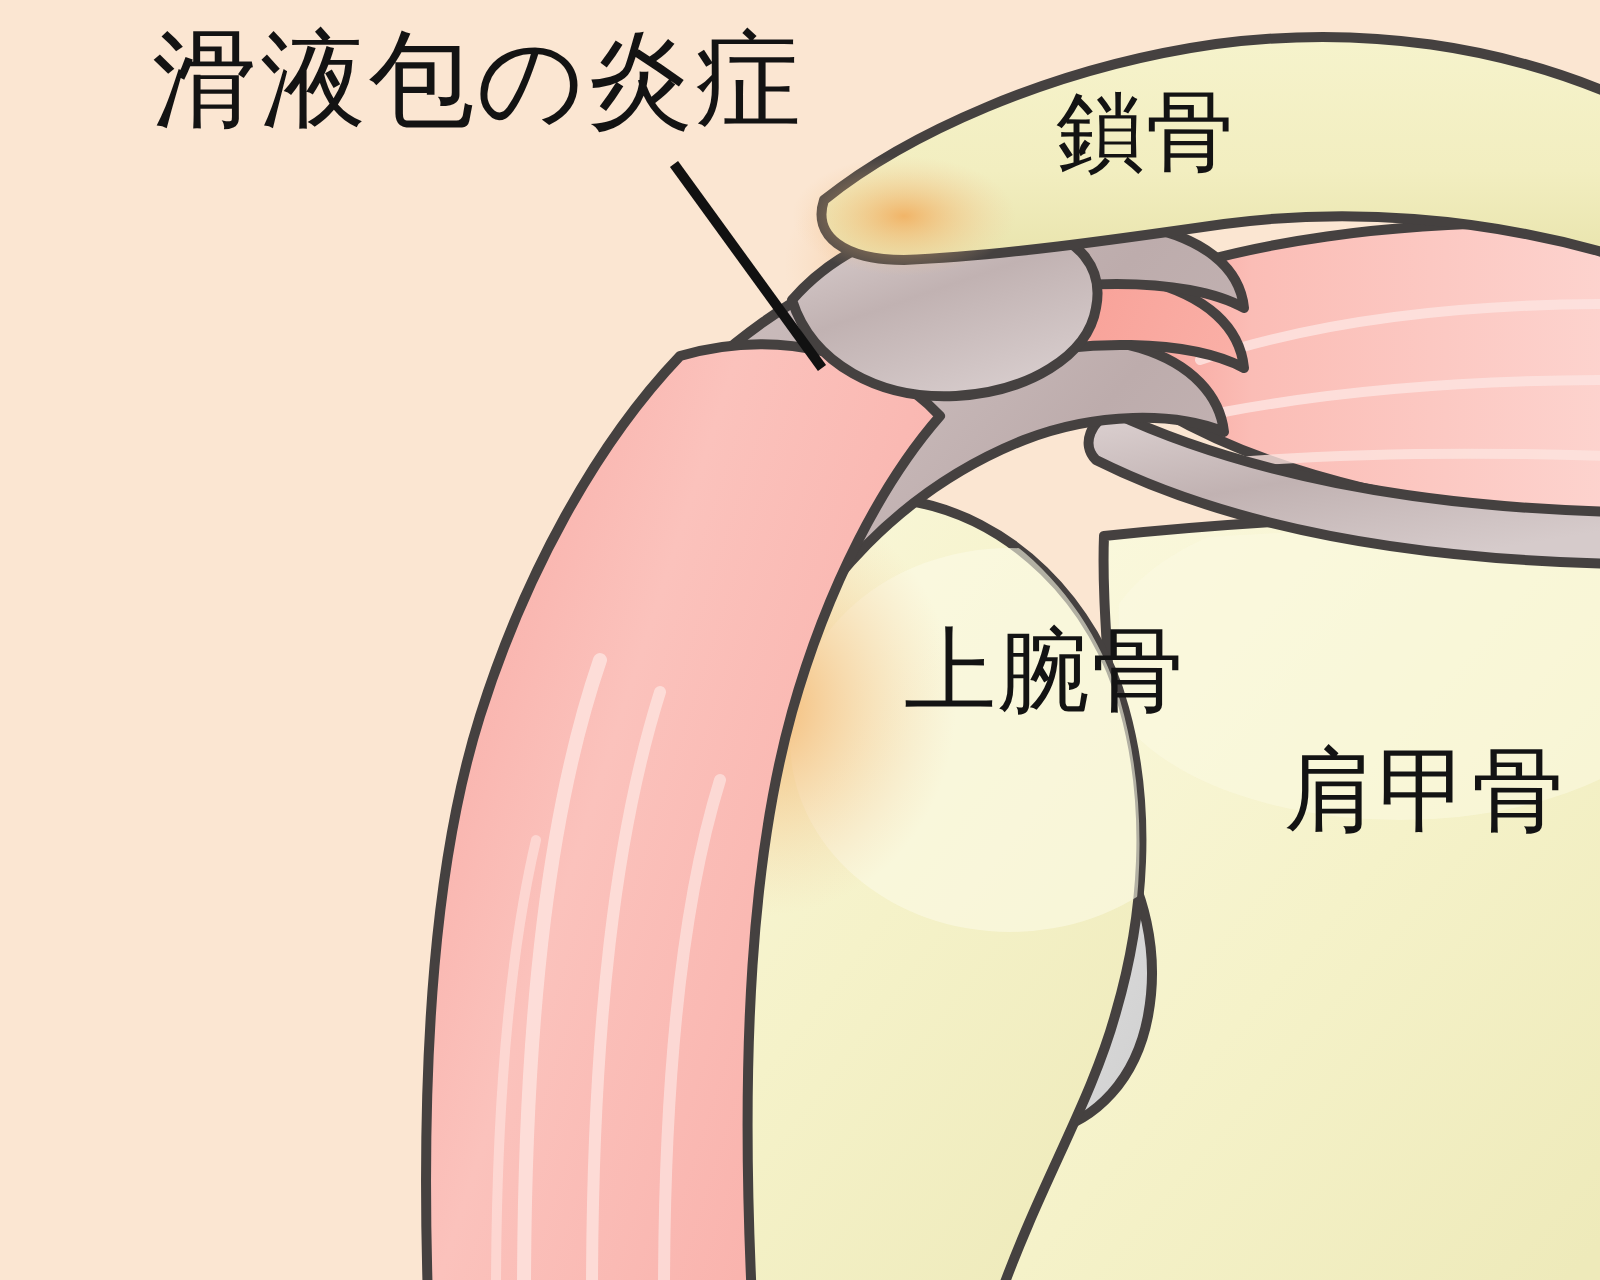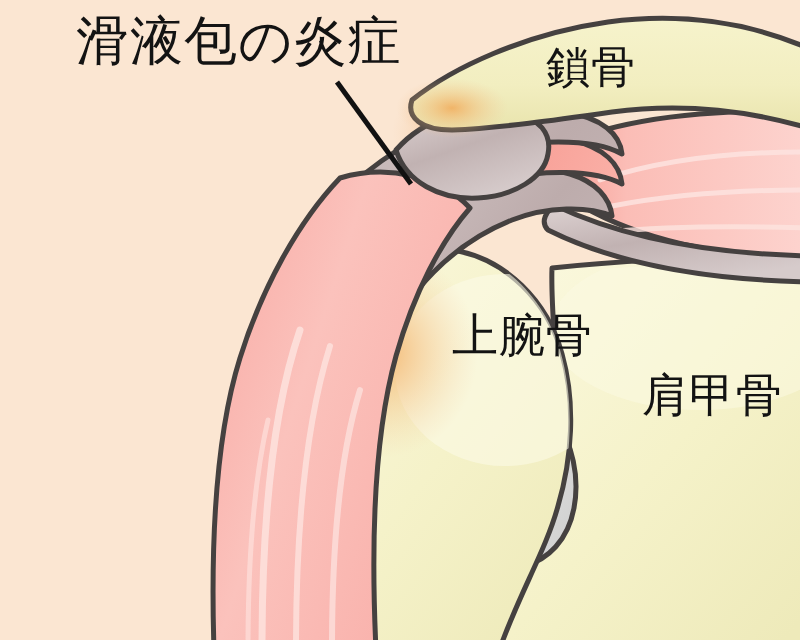--- a/index.html
+++ b/index.html
@@ -19,21 +19,21 @@
     position:absolute;
     color:#131313;
     font-family:"DejaVu Sans","Liberation Sans",sans-serif;
     font-weight:400;
     white-space:nowrap;
     letter-spacing:0.02em;
     line-height:1;
     user-select:none;
   }
   #lbl-title{left:76px;top:14px;font-size:53px;}
-  #lbl-clavicle{left:528px;top:45px;font-size:44px;margin-left:18px;}
+  #lbl-clavicle{left:528px;top:45px;font-size:44px;}
   #lbl-humerus{left:452px;top:312px;font-size:46px;}
   #lbl-scapula{left:642px;top:372px;font-size:46px;}
 </style>
 </head>
 <body>
 
 <div id="stage">
 
   <svg id="art" viewBox="0 0 800 640" xmlns="http://www.w3.org/2000/svg">
     <defs>

